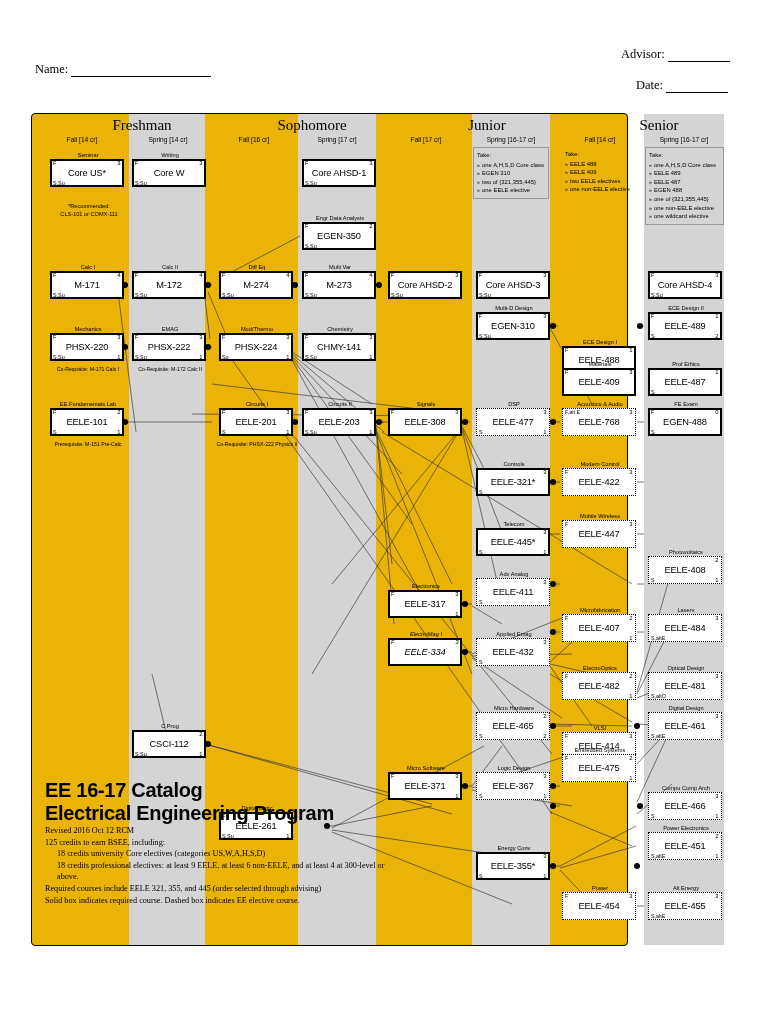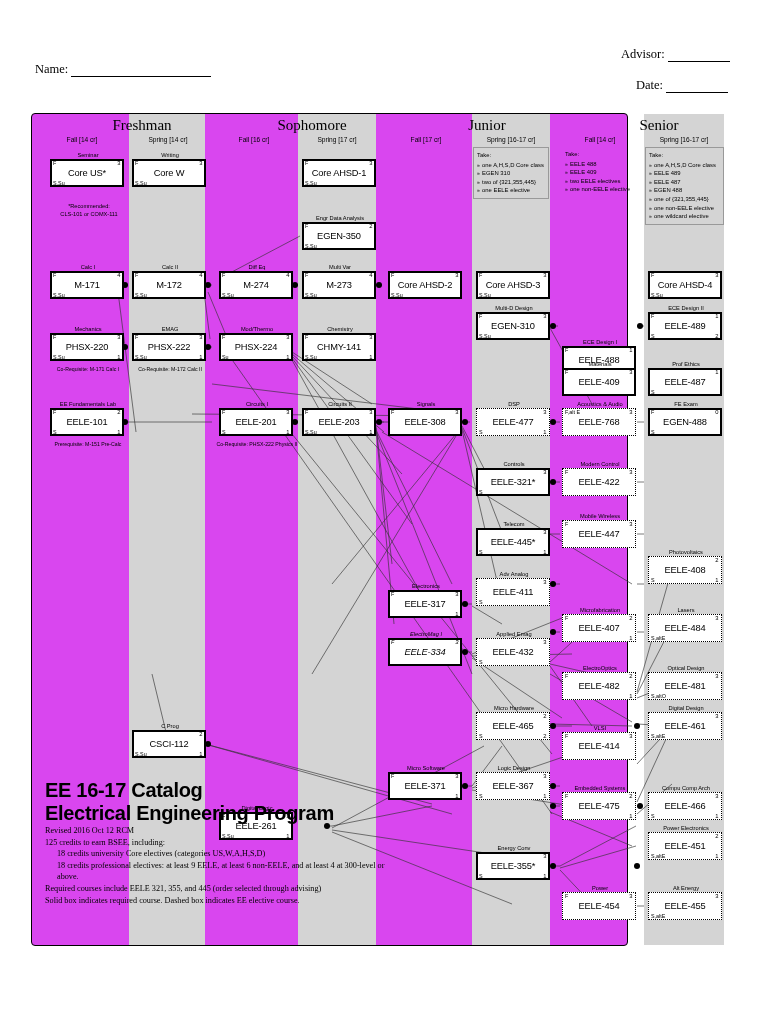--- a/index.html
+++ b/index.html
@@ -5,21 +5,21 @@
   html,body{margin:0;padding:0;background:#fff;}
   body{width:770px;height:1024px;font-family:"Liberation Serif",serif;color:#000;}
   #page{position:relative;width:770px;height:1024px;overflow:hidden;}
 
   
   .hdr-line{position:absolute;font-family:"Liberation Serif",serif;font-size:12.5px;white-space:nowrap;}
   .rule{display:inline-block;border-bottom:1.3px solid #000;vertical-align:bottom;}
 
   
   #frame{position:absolute;left:31px;top:113px;width:597px;height:833px;
-         border:1.6px solid #000;border-radius:4px;background:#d946ef;box-sizing:border-box;}
+         border:1.6px solid #000;border-radius:4px;background:#eab308;box-sizing:border-box;}
 
   .band{position:absolute;top:0;background:#d4d4d4;}
 
   
   .year{position:absolute;font-family:"Liberation Serif",serif;font-size:15px;text-align:center;}
   .term{position:absolute;font-family:"Liberation Sans",sans-serif;font-size:6.6px;text-align:center;white-space:nowrap;}
 
   
   .course{position:absolute;width:74px;height:28px;background:#fff;box-sizing:border-box;}
   .course.req{border:1.4px solid #000;box-shadow:0 0 0 1px #000 inset;}
@@ -588,21 +588,21 @@
       <div class="c-br">1</div>
     </div>
     <div class="course elec" style="left:530px;top:618px;">
       <div class="c-cap">VLSI</div>
       <div class="c-tl">F</div>
       <div class="c-name">EELE-414</div>
       <div class="c-tr">3</div>
       <div class="c-bl"></div>
       <div class="c-br"></div>
     </div>
-    <div class="course elec" style="left:530px;top:678px;">
+    <div class="course elec" style="left:530px;top:640px;">
       <div class="c-cap">Embedded Systems</div>
       <div class="c-tl">F</div>
       <div class="c-name">EELE-475</div>
       <div class="c-tr">2</div>
       <div class="c-bl"></div>
       <div class="c-br">1</div>
     </div>
     <div class="course elec" style="left:530px;top:778px;">
       <div class="c-cap">Power</div>
       <div class="c-tl">F</div>

